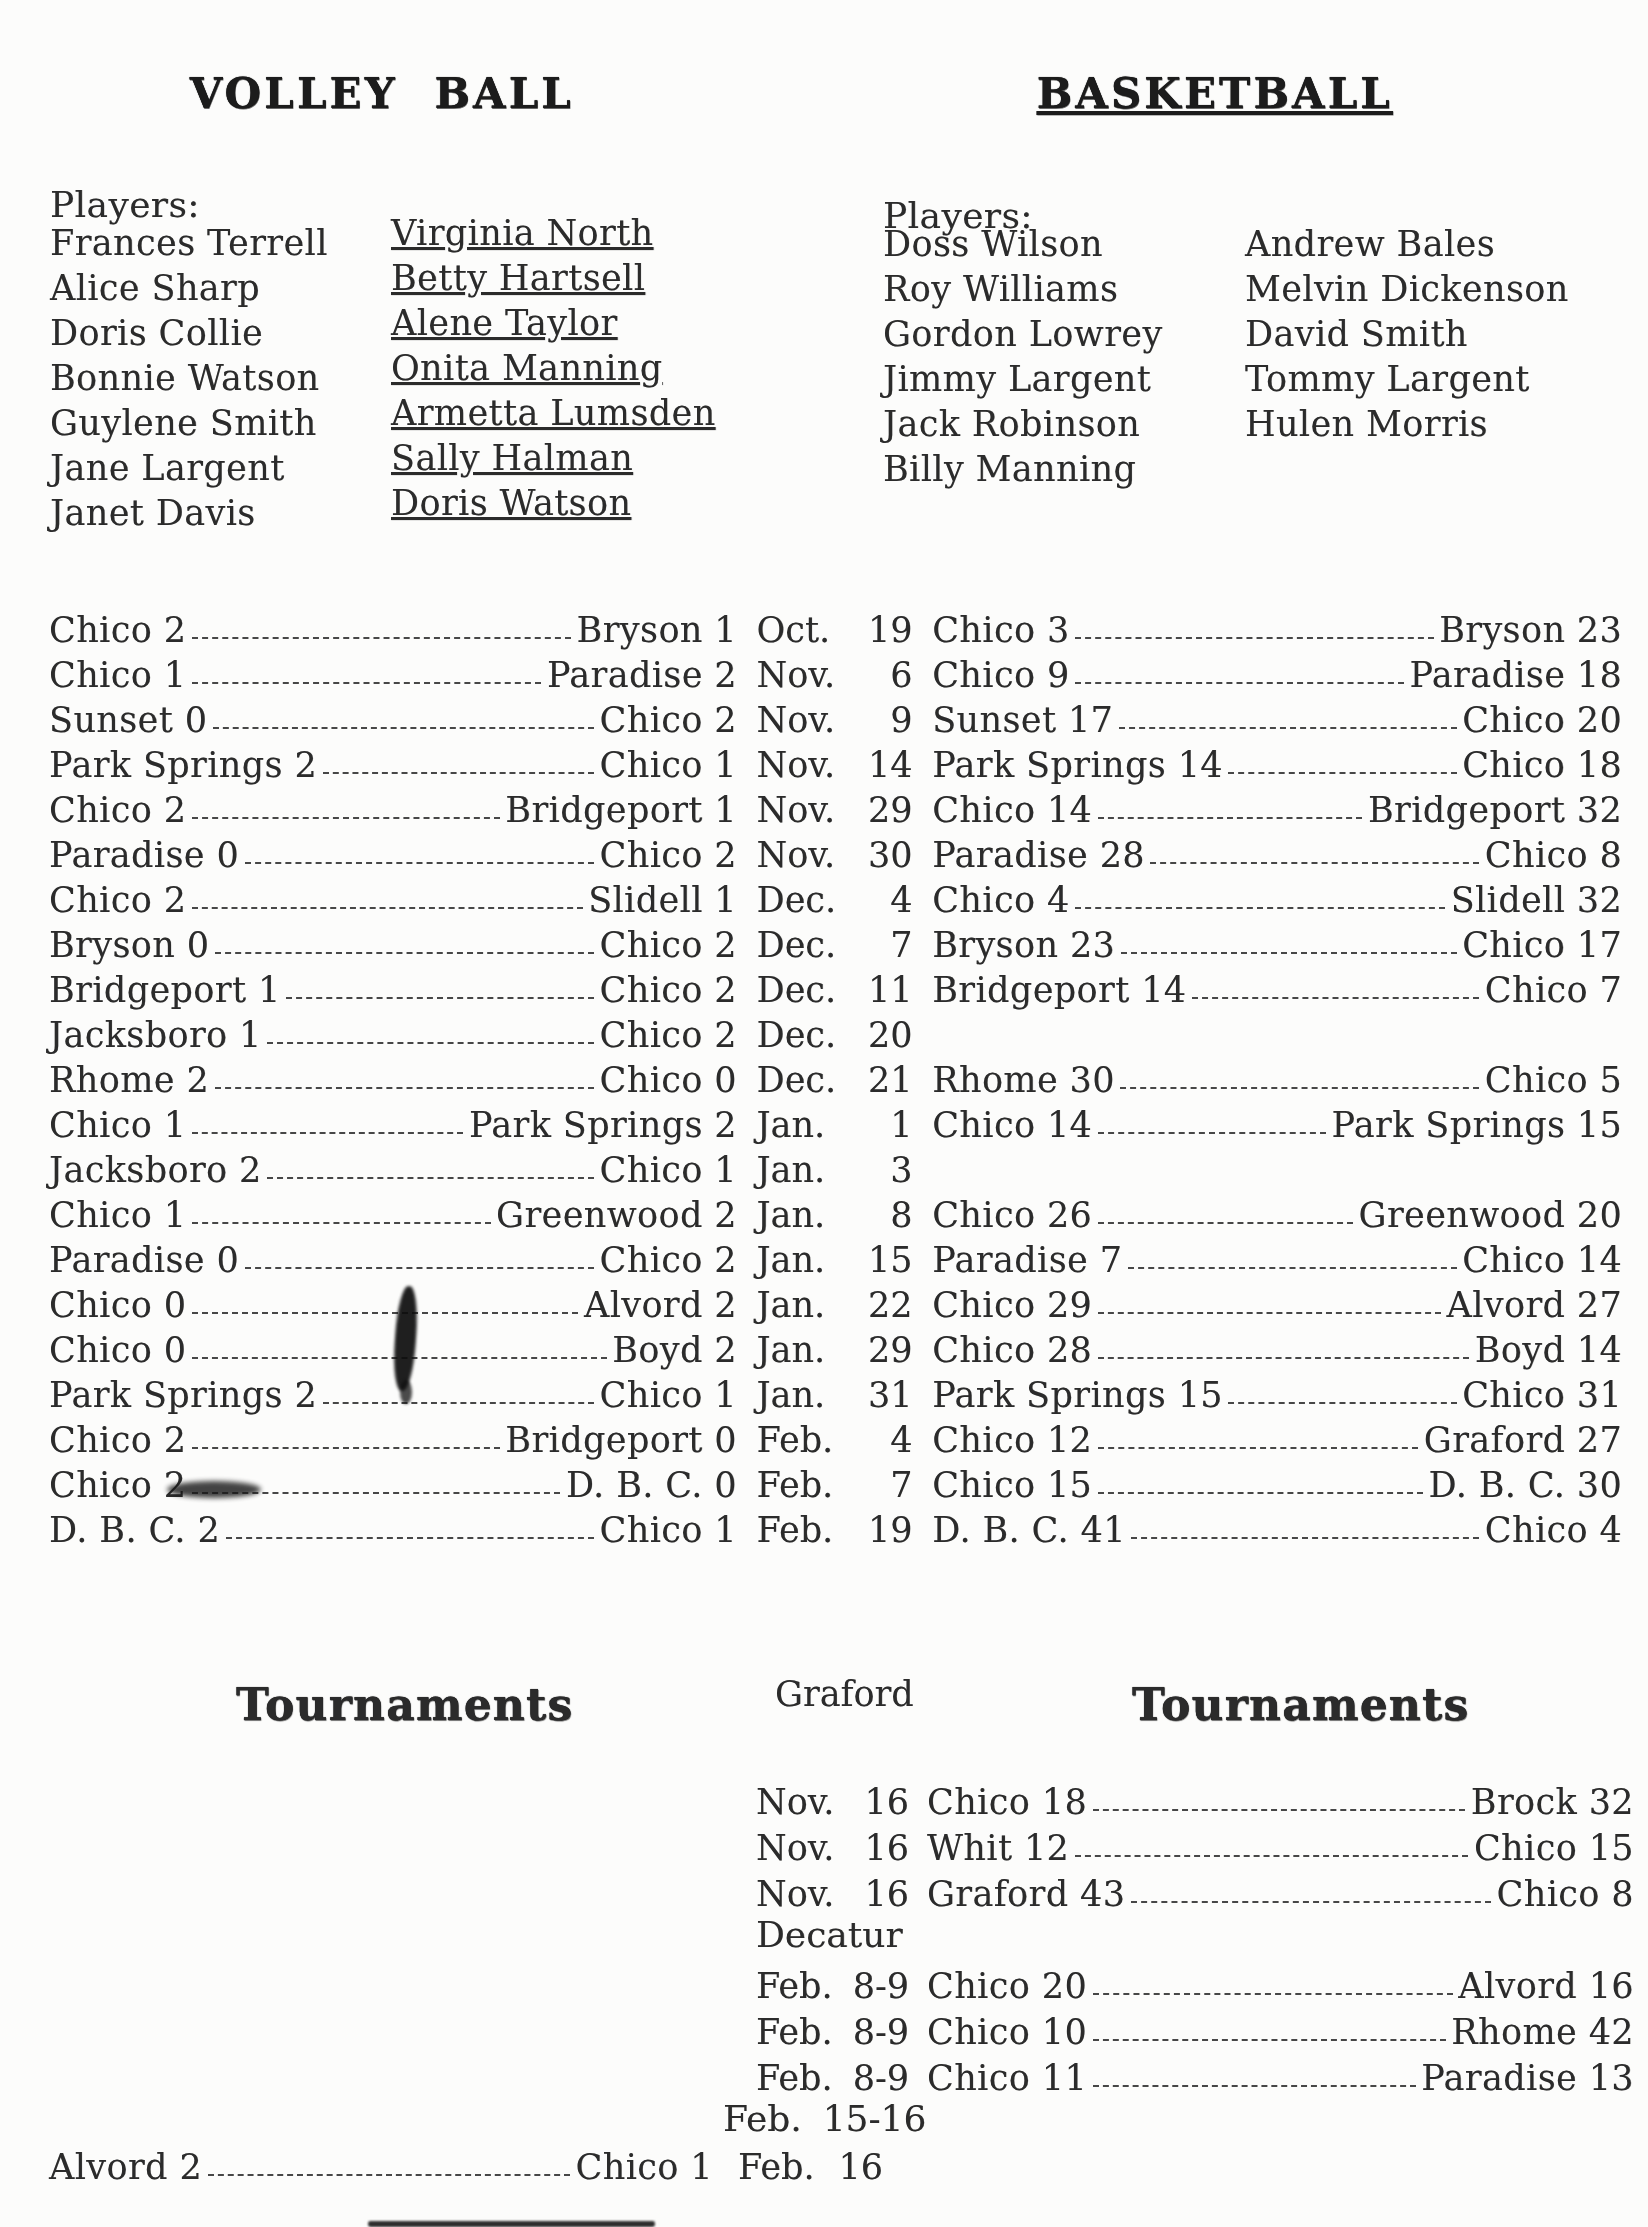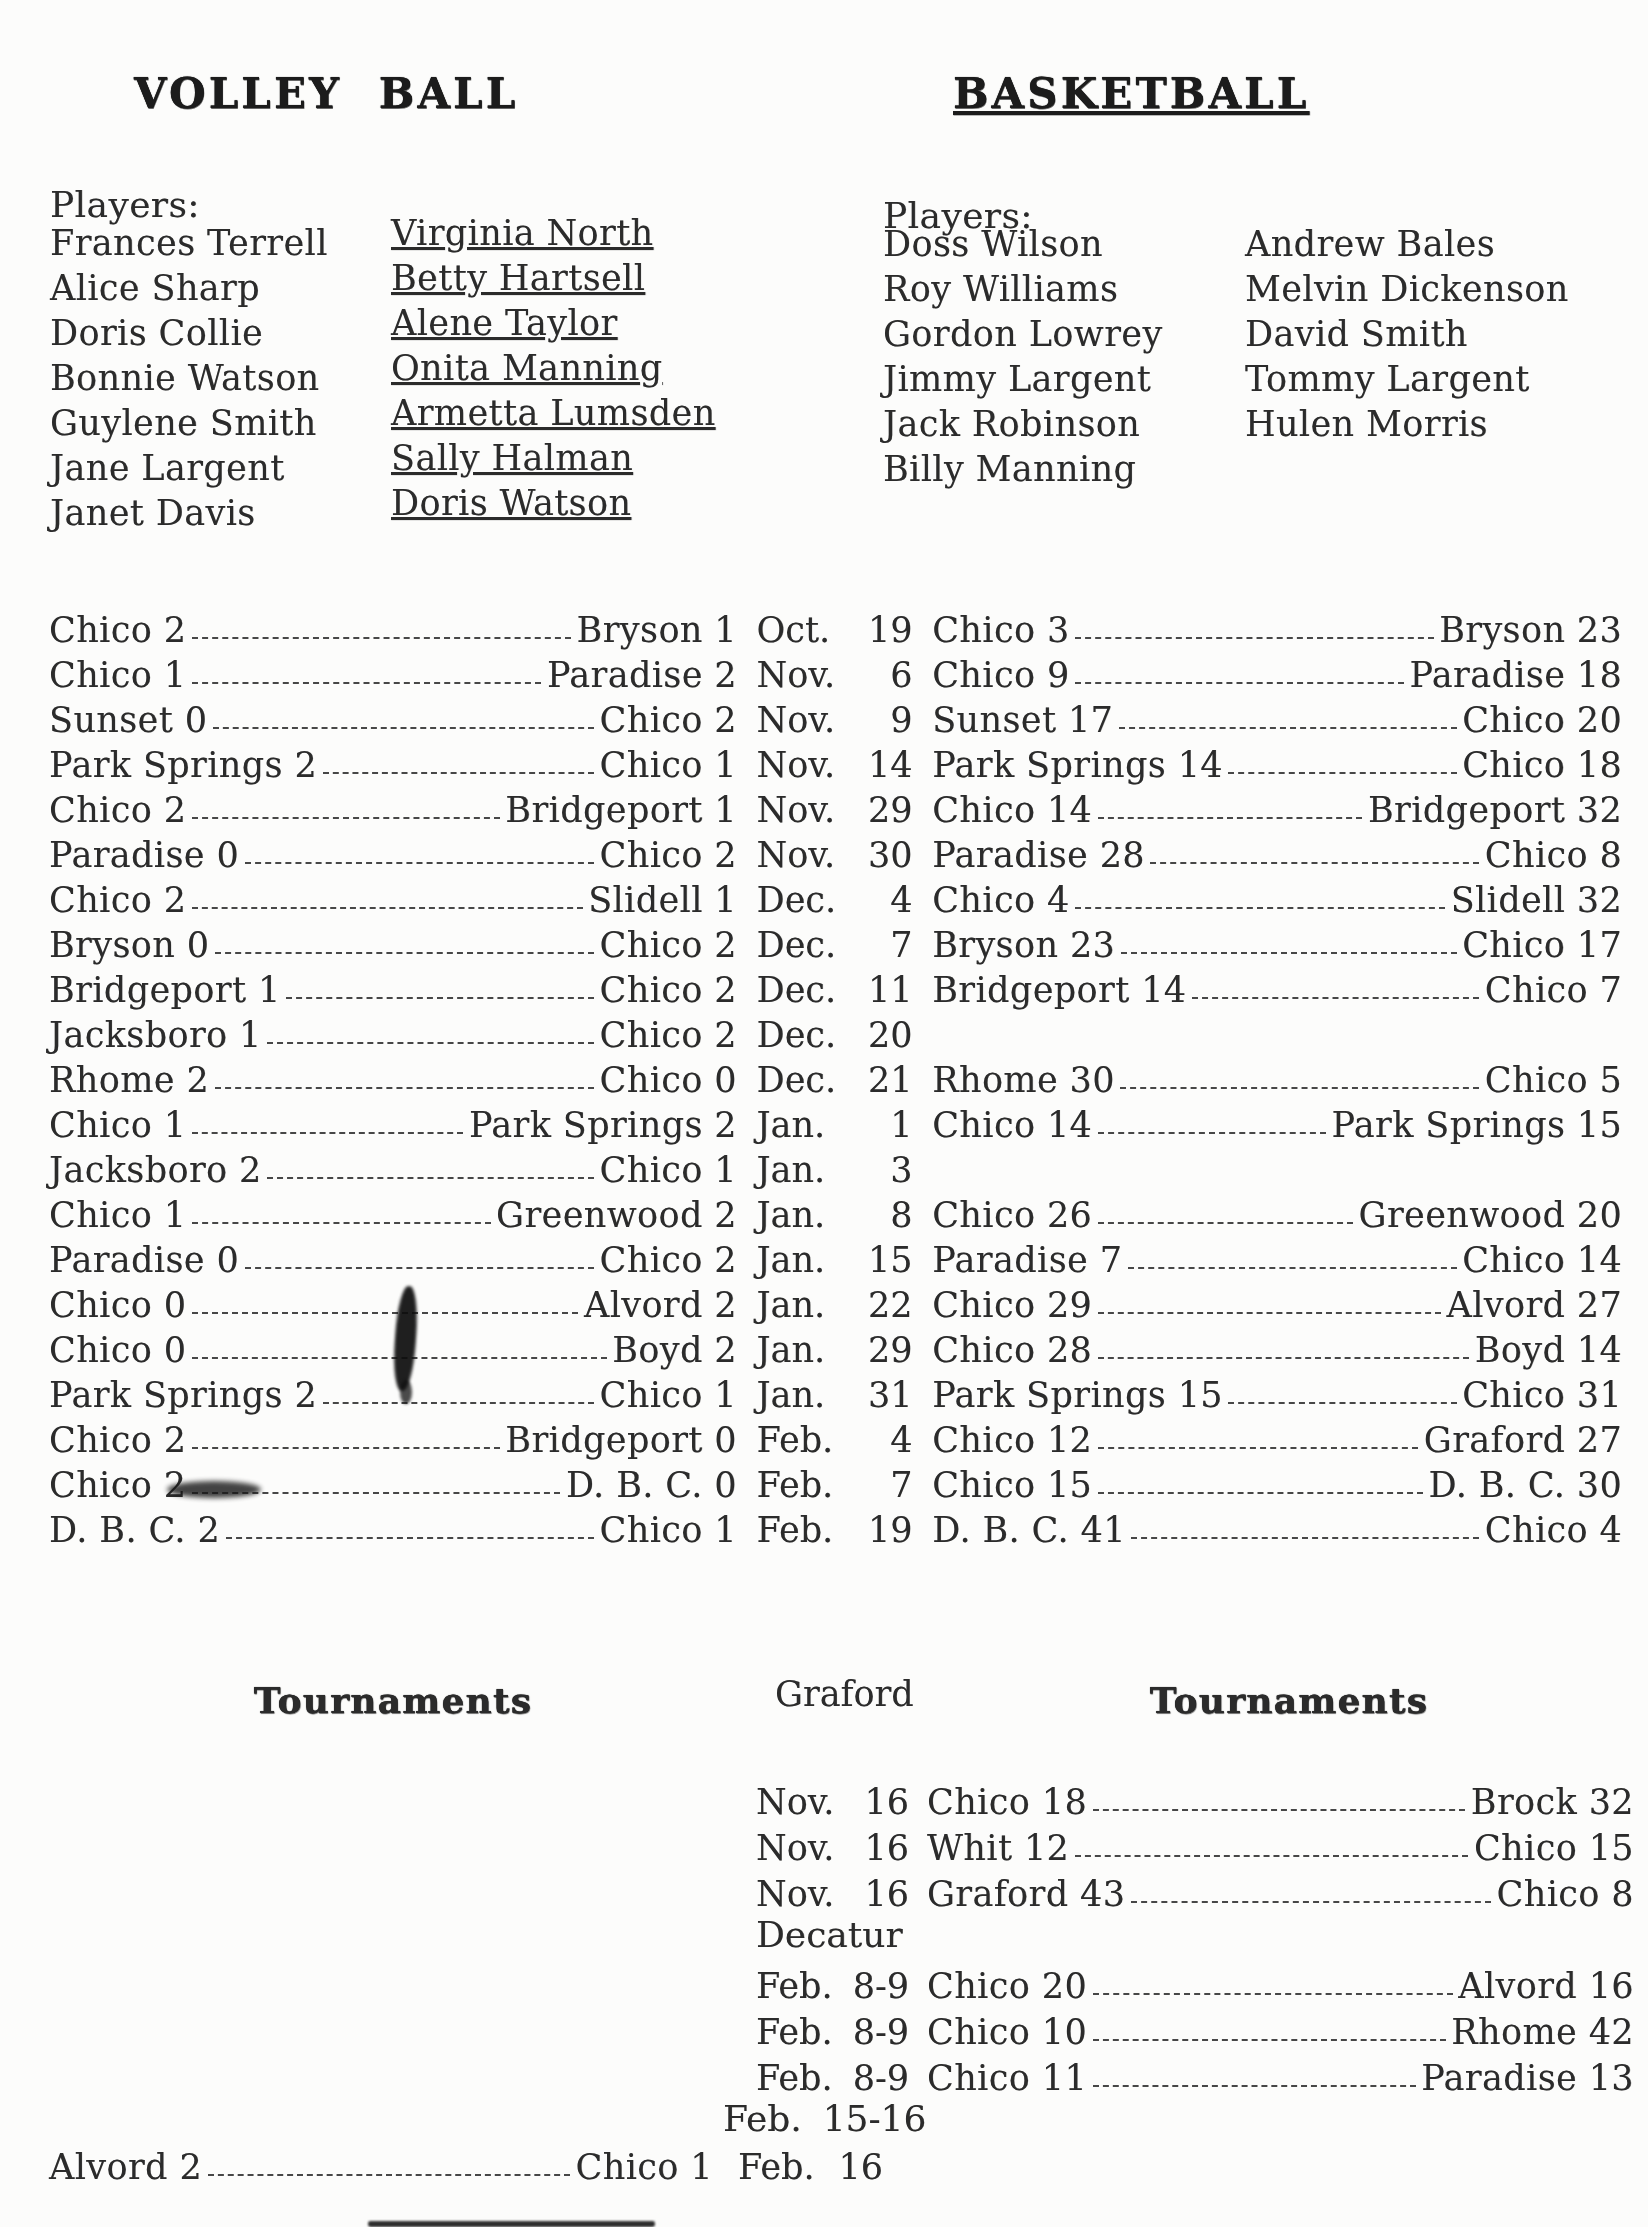--- a/index.html
+++ b/index.html
@@ -9,21 +9,21 @@
     background:#fcfcfb;
     font-family:"DejaVu Serif", serif;
     color:#2b2b2b;
     overflow:hidden;
   }
   #page *{box-sizing:border-box;}
   .txt{text-shadow:0.3px 0.3px 0.6px rgba(30,30,30,0.35);}
   
   .title{
     position:absolute;top:69px;width:440px;
-    text-align:left;font-weight:700;font-size:42px;
+    text-align:right;font-weight:700;font-size:42px;
     letter-spacing:3.1px;word-spacing:19px;color:#1c1c1c;
     text-shadow:0 0 0.8px #000, 0.5px 0.5px 0.6px rgba(0,0,0,.55);
   }
   .vb-title{left:134px;}
   .bb-title{left:953px;text-decoration:underline;}
   
   .plabel{position:absolute;font-size:36px;letter-spacing:0.4px;margin-top:44px;}
   .vb-plabel{left:50px;top:140px;}
   .bb-plabel{left:883px;top:151px;}
   
@@ -35,22 +35,22 @@
   .bb-col2{left:1245px;top:222px;}
   
   .season{position:absolute;left:49px;top:605px;width:1573px;}
   .srow{display:grid;grid-template-columns:688px 156px 690px;column-gap:19.6px;height:45px;}
   .gcell{display:flex;align-items:flex-end;font-size:35px;white-space:nowrap;}
   .gcell .home,.gcell .away{letter-spacing:0.4px;}
   .leader{flex:1;border-bottom:2.4px dashed #474747;margin:0 5.5px 11px 5.5px;min-width:15.7px;}
   .dcell{display:flex;justify-content:space-between;align-items:flex-end;font-size:35px;gap:16px;}
   
   .theading{
-    position:absolute;top:1679px;width:314px;text-align:center;
-    font-weight:700;font-size:36px;letter-spacing:1.2px;
+    position:absolute;top:1679px;width:314px;
+    font-weight:700;font-size:44px;letter-spacing:1.2px;
     text-shadow:0 0 0.8px #000, 0.6px 0.6px 0.8px rgba(0,0,0,.5);
   }
   .vb-theading{left:236px;}
   .bb-theading{left:1132px;}
   .graford{position:absolute;left:775px;top:1674px;font-size:35px;}
   .tourney{position:absolute;left:756px;top:1776px;width:879px;}
   .trow{display:grid;grid-template-columns:153px 707px;column-gap:18px;height:46px;}
   .trow .dcell{font-size:35px;}
   .trow-label{height:46px;font-size:36px;line-height:41px;word-spacing:9.4px;white-space:nowrap;}
   .trow-label.outdent{margin-left:-33px;}

